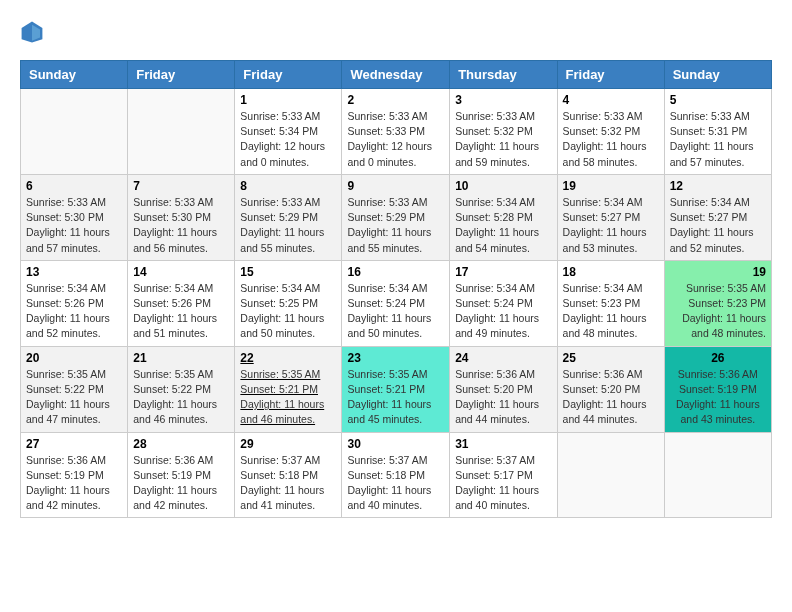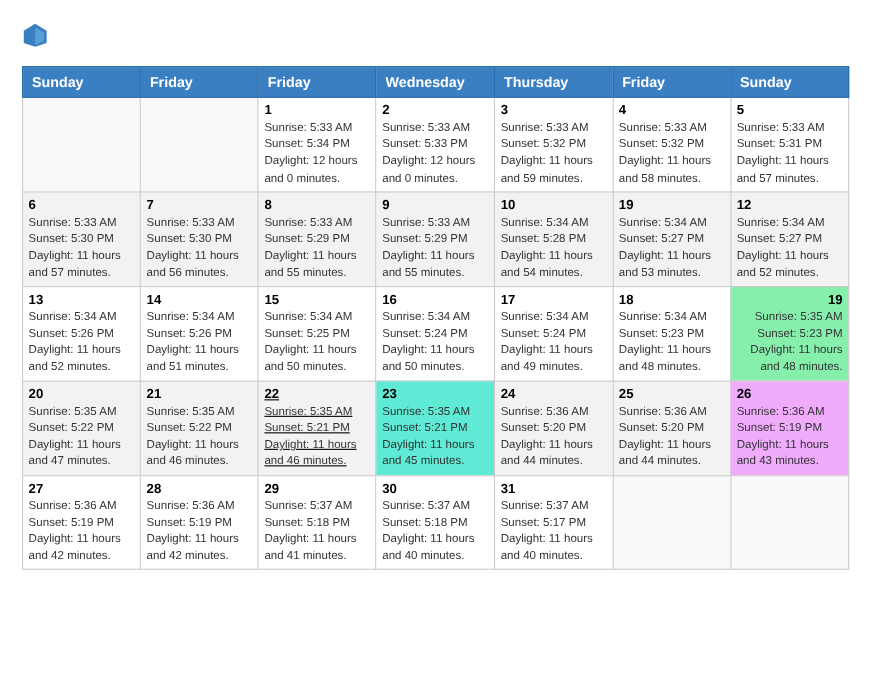--- a/index.html
+++ b/index.html
@@ -228,21 +228,21 @@
           <div class="cell-info">Sunrise: 5:35 AM<br>Sunset: 5:21 PM<br>Daylight: 11 hours and 45 minutes.</div>
         </td>
         <td style="background: rgb(242, 242, 242);">
           <span class="day-num">24</span>
           <div class="cell-info">Sunrise: 5:36 AM<br>Sunset: 5:20 PM<br>Daylight: 11 hours and 44 minutes.</div>
         </td>
         <td style="background: rgb(242, 242, 242);">
           <span class="day-num">25</span>
           <div class="cell-info">Sunrise: 5:36 AM<br>Sunset: 5:20 PM<br>Daylight: 11 hours and 44 minutes.</div>
         </td>
-        <td style="background: #f0abfc;">
+        <td style="background: #14b8a6; text-align: center;">
           <span class="day-num">26</span>
           <div class="cell-info">Sunrise: 5:36 AM<br>Sunset: 5:19 PM<br>Daylight: 11 hours and 43 minutes.</div>
         </td>
       </tr>
       <tr class="row-odd">
         <td style="background: rgb(255, 255, 255);">
           <span class="day-num">27</span>
           <div class="cell-info">Sunrise: 5:36 AM<br>Sunset: 5:19 PM<br>Daylight: 11 hours and 42 minutes.</div>
         </td>
         <td style="background: rgb(255, 255, 255);">

